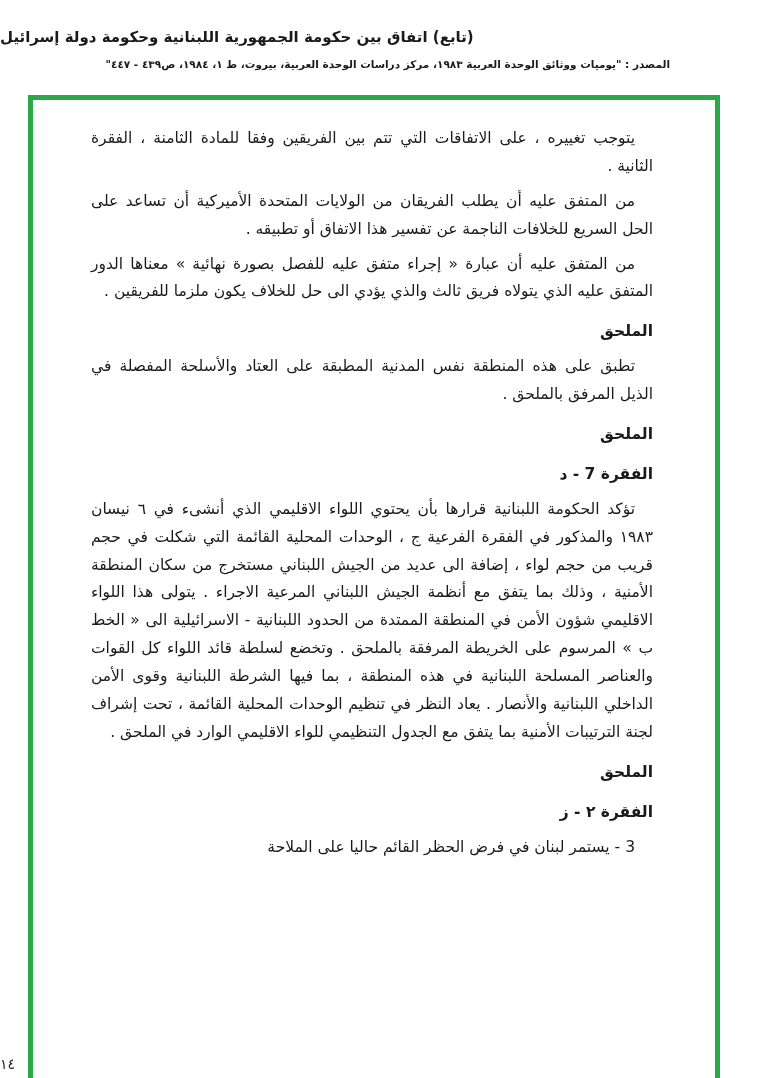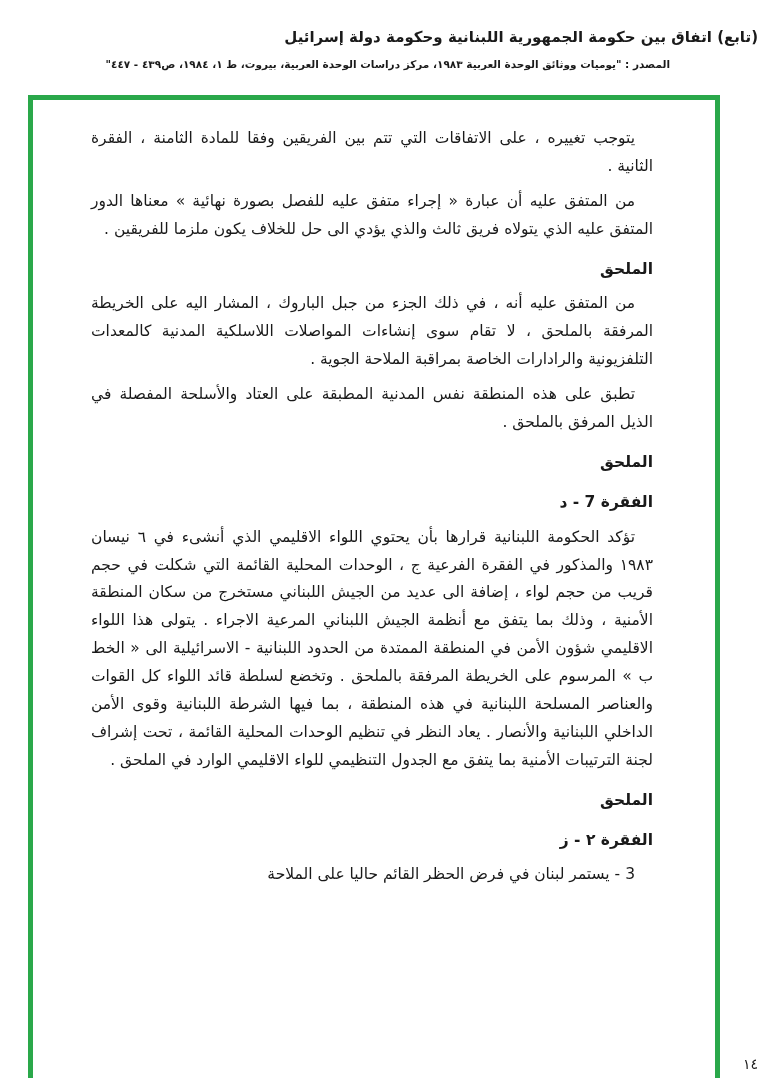--- a/index.html
+++ b/index.html
@@ -12,21 +12,21 @@
     height: 1078px;
     position: relative;
     font-family: "DejaVu Sans", sans-serif;
     color: #1a1a1a;
     overflow: hidden;
   }
   .page-header {
     direction: rtl;
   }
   .doc-title {
-    text-align: right;
+    text-align: left;
     font-weight: bold;
     font-size: 15px;
     padding-top: 28px;
     direction: rtl;
   }
   .doc-source {
     direction: rtl;
     text-align: right;
     font-size: 10.5px;
     font-weight: bold;
@@ -57,39 +57,39 @@
   .block-heading {
     font-weight: bold;
     margin: 12px 0 2px 0;
     text-indent: 0;
   }
   .page-footer {
     position: absolute;
     left: 0;
     bottom: 6px;
     width: 100%;
-    text-align: right;
+    text-align: left;
     font-size: 14px;
     direction: rtl;
   }
 </style>
 </head>
 <body>
 
 <div class="page-header">
   <div class="doc-title">(تابع) اتفاق بين حكومة الجمهورية اللبنانية وحكومة دولة إسرائيل</div>
   <div class="doc-source">المصدر : "يوميات ووثائق الوحدة العربية ١٩٨٣، مركز دراسات الوحدة العربية، بيروت، ط ١، ١٩٨٤، ص٤٣٩ - ٤٤٧"</div>
 </div>
 
 <div class="doc-frame" style="border-color: rgb(42, 168, 74);">
   <div class="doc-content">
       <div class="block-paragraph">يتوجب تغييره ، على الاتفاقات التي تتم بين الفريقين وفقا للمادة الثامنة ، الفقرة الثانية .</div>
+      <div class="block-paragraph">من المتفق عليه أن يطلب الفريقان من الولايات المتحدة الأميركية أن تساعد على الحل السريع للخلافات الناجمة عن تفسير هذا الاتفاق أو تطبيقه .</div>
       <div class="block-paragraph">من المتفق عليه أن عبارة « إجراء متفق عليه للفصل بصورة نهائية » معناها الدور المتفق عليه الذي يتولاه فريق ثالث والذي يؤدي الى حل للخلاف يكون ملزما للفريقين .</div>
       <div class="block-heading">الملحق</div>
-      <div class="block-paragraph">من المتفق عليه أنه ، في ذلك الجزء من جبل الباروك ، المشار اليه على الخريطة المرفقة بالملحق ، لا تقام سوى إنشاءات المواصلات اللاسلكية المدنية كالمعدات التلفزيونية والرادارات الخاصة بمراقبة الملاحة الجوية .</div>
       <div class="block-paragraph">تطبق على هذه المنطقة نفس المدنية المطبقة على العتاد والأسلحة المفصلة في الذيل المرفق بالملحق .</div>
       <div class="block-heading">الملحق</div>
       <div class="block-heading">الفقرة 7 - د</div>
       <div class="block-paragraph">تؤكد الحكومة اللبنانية قرارها بأن يحتوي اللواء الاقليمي الذي أنشىء في ٦ نيسان ١٩٨٣ والمذكور في الفقرة الفرعية ج ، الوحدات المحلية القائمة التي شكلت في حجم قريب من حجم لواء ، إضافة الى عديد من الجيش اللبناني مستخرج من سكان المنطقة الأمنية ، وذلك بما يتفق مع أنظمة الجيش اللبناني المرعية الاجراء . يتولى هذا اللواء الاقليمي شؤون الأمن في المنطقة الممتدة من الحدود اللبنانية - الاسرائيلية الى « الخط ب » المرسوم على الخريطة المرفقة بالملحق . وتخضع لسلطة قائد اللواء كل القوات والعناصر المسلحة اللبنانية في هذه المنطقة ، بما فيها الشرطة اللبنانية وقوى الأمن الداخلي اللبنانية والأنصار . يعاد النظر في تنظيم الوحدات المحلية القائمة ، تحت إشراف لجنة الترتيبات الأمنية بما يتفق مع الجدول التنظيمي للواء الاقليمي الوارد في الملحق .</div>
       <div class="block-heading">الملحق</div>
       <div class="block-heading">الفقرة ٢ - ز</div>
       <div class="block-paragraph">3 - يستمر لبنان في فرض الحظر القائم حاليا على الملاحة</div>
     </div>
 </div>
 

